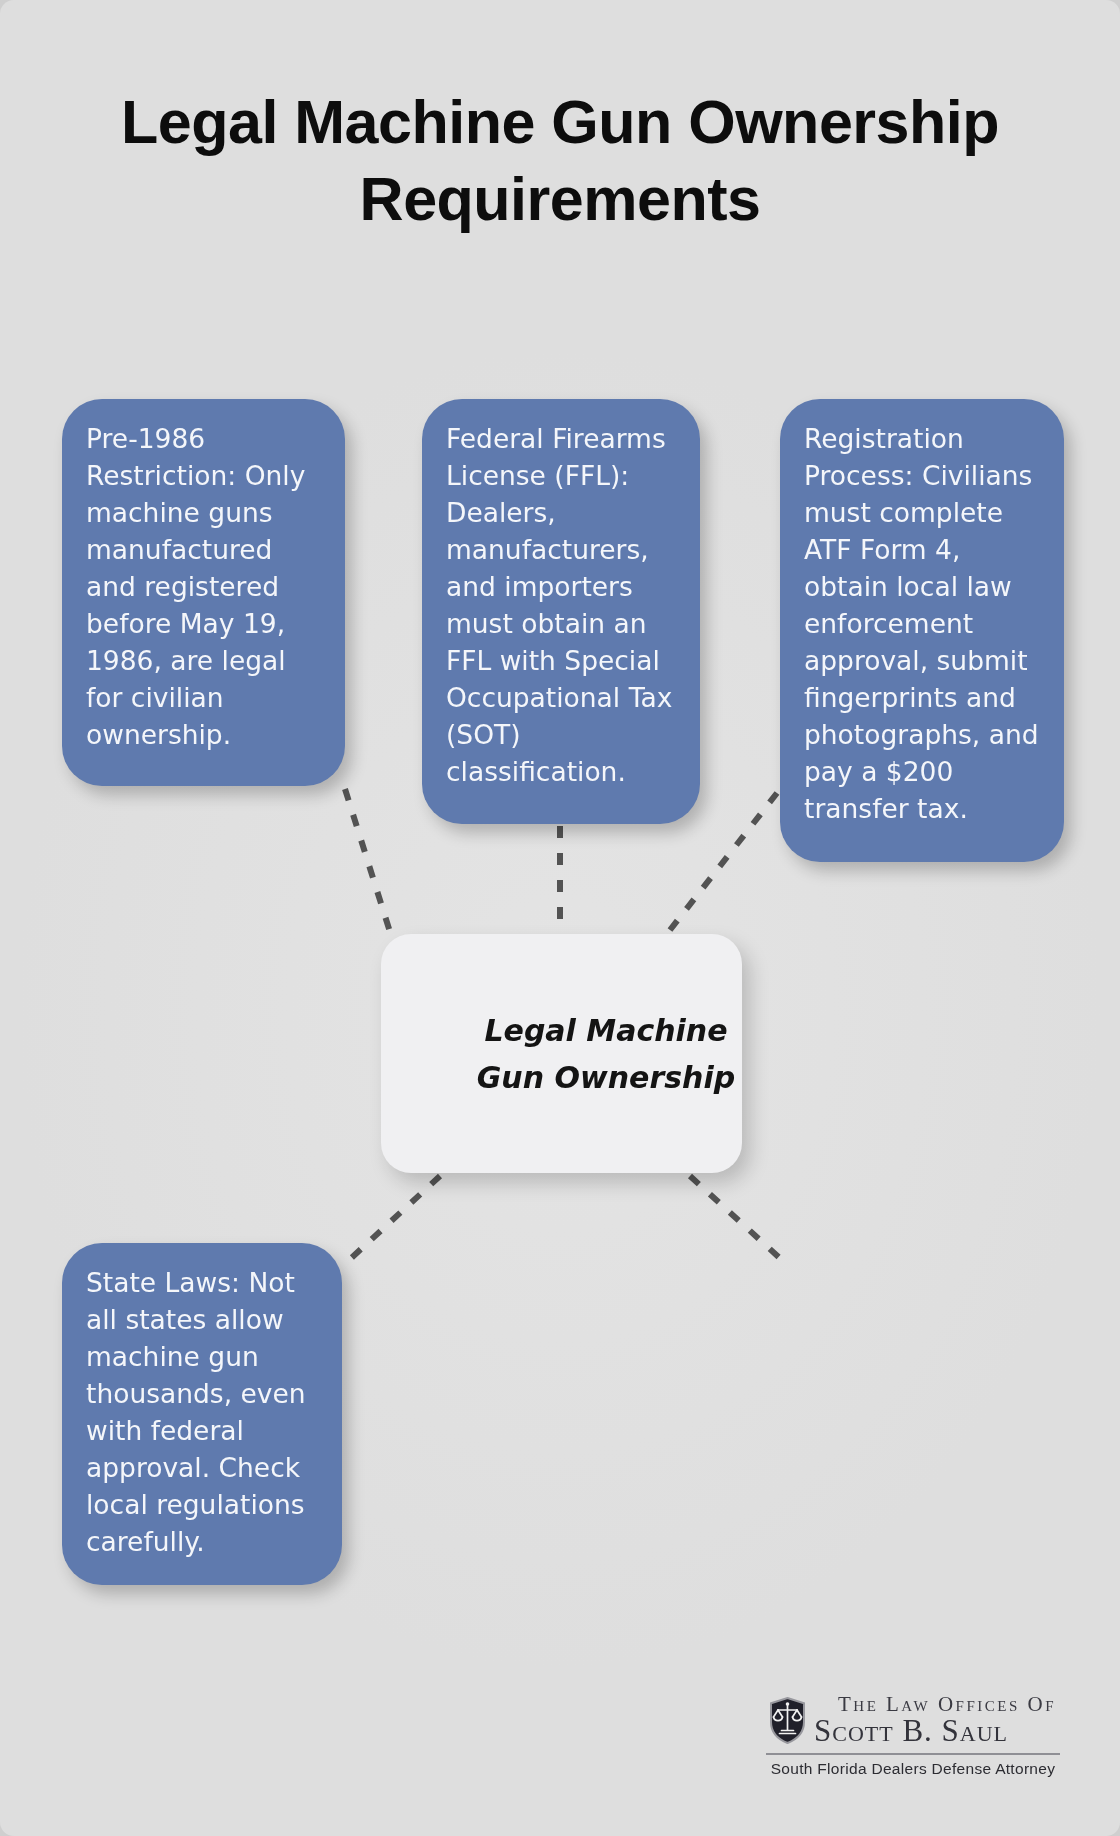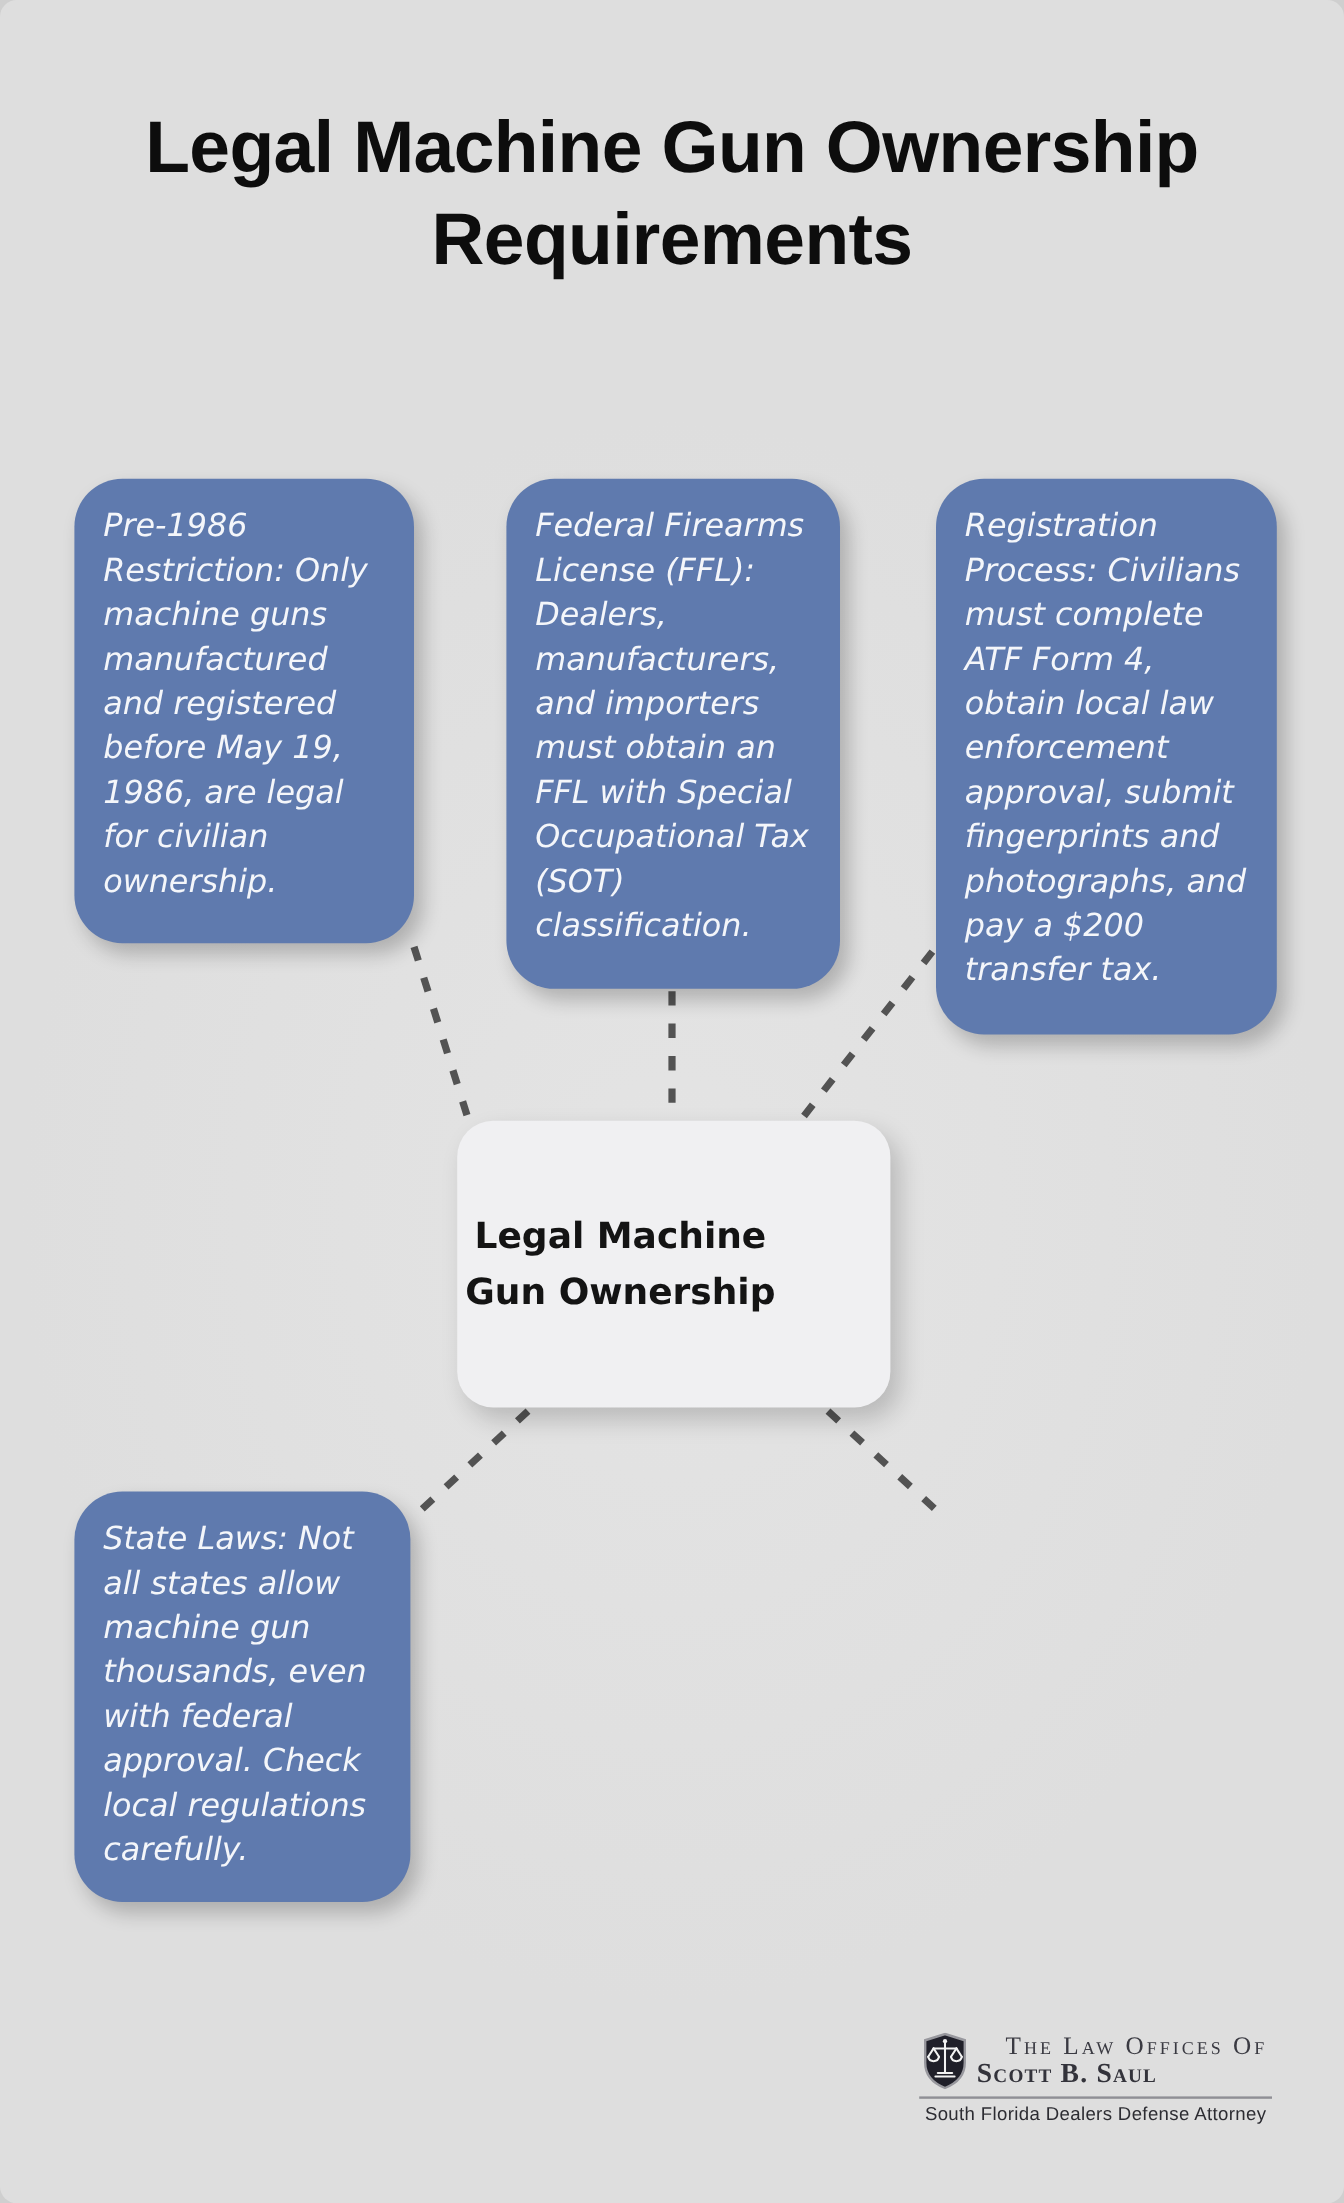--- a/index.html
+++ b/index.html
@@ -34,35 +34,34 @@
   .connectors{position:absolute;left:0;top:0;width:1120px;height:1836px;pointer-events:none;}
   .connectors line{stroke:var(--connector,#535353);stroke-width:6;stroke-dasharray:12 15;}
   .node{
     position:absolute;box-sizing:border-box;
     background:var(--node-fill,#5f7aae);
     color:var(--node-text,#f4f6fa);
     border-radius:40px;
     padding:21px 24px;
     font-size:26.5px;line-height:37px;
     box-shadow:7px 9px 16px rgba(0,0,0,0.22);
-    font-style:italic;
   }
   .node p{margin:0;}
   #node-tl{left:62px;top:399px;width:283px;min-height:387px;}
   #node-tm{left:422px;top:399px;width:278px;min-height:425px;}
   #node-tr{left:780px;top:399px;width:284px;min-height:463px;}
   #node-bl{left:62px;top:1243px;width:280px;min-height:342px;}
   #node-br{left:784px;top:1243px;width:280px;min-height:307px;}
   .center-node{
     position:absolute;box-sizing:border-box;
     left:381px;top:934px;width:361px;height:239px;
     background:var(--center-fill,#f0f0f2);
     border-radius:30px;
     box-shadow:8px 10px 20px rgba(0,0,0,0.18);
-    display:flex;align-items:center;justify-content:flex-start;
+    display:flex;align-items:center;justify-content:flex-end;font-style:italic;
   }
   .center-label{
     max-width:272px;
     text-align:center;
     font-weight:700;
     font-size:30px;line-height:47px;
     color:var(--center-text,#141414);
   }
   .logo{
     position:absolute;
@@ -77,22 +76,22 @@
     font-variant:small-caps;
     font-size:21px;line-height:1.0;
     letter-spacing:2.5px;
     color:#3a3a42;
     white-space:nowrap;
     margin-left:24px;
   }
   .logo-line2{
     font-family:"Liberation Serif","DejaVu Serif",serif;
     font-variant:small-caps;
-    font-weight:700;
-    font-size:23px;line-height:1.02;
+    font-weight:400;
+    font-size:31px;line-height:1.02;
     letter-spacing:1px;
     color:#33333b;
     white-space:nowrap;
   }
   .logo-divider{border:none;border-top:2px solid #8f8f95;margin:6px 0 5px;}
   .logo-tagline{
     font-family:"Liberation Sans",sans-serif;
     font-size:15.5px;letter-spacing:0.3px;
     color:#2c2c32;text-align:center;
     white-space:nowrap;

